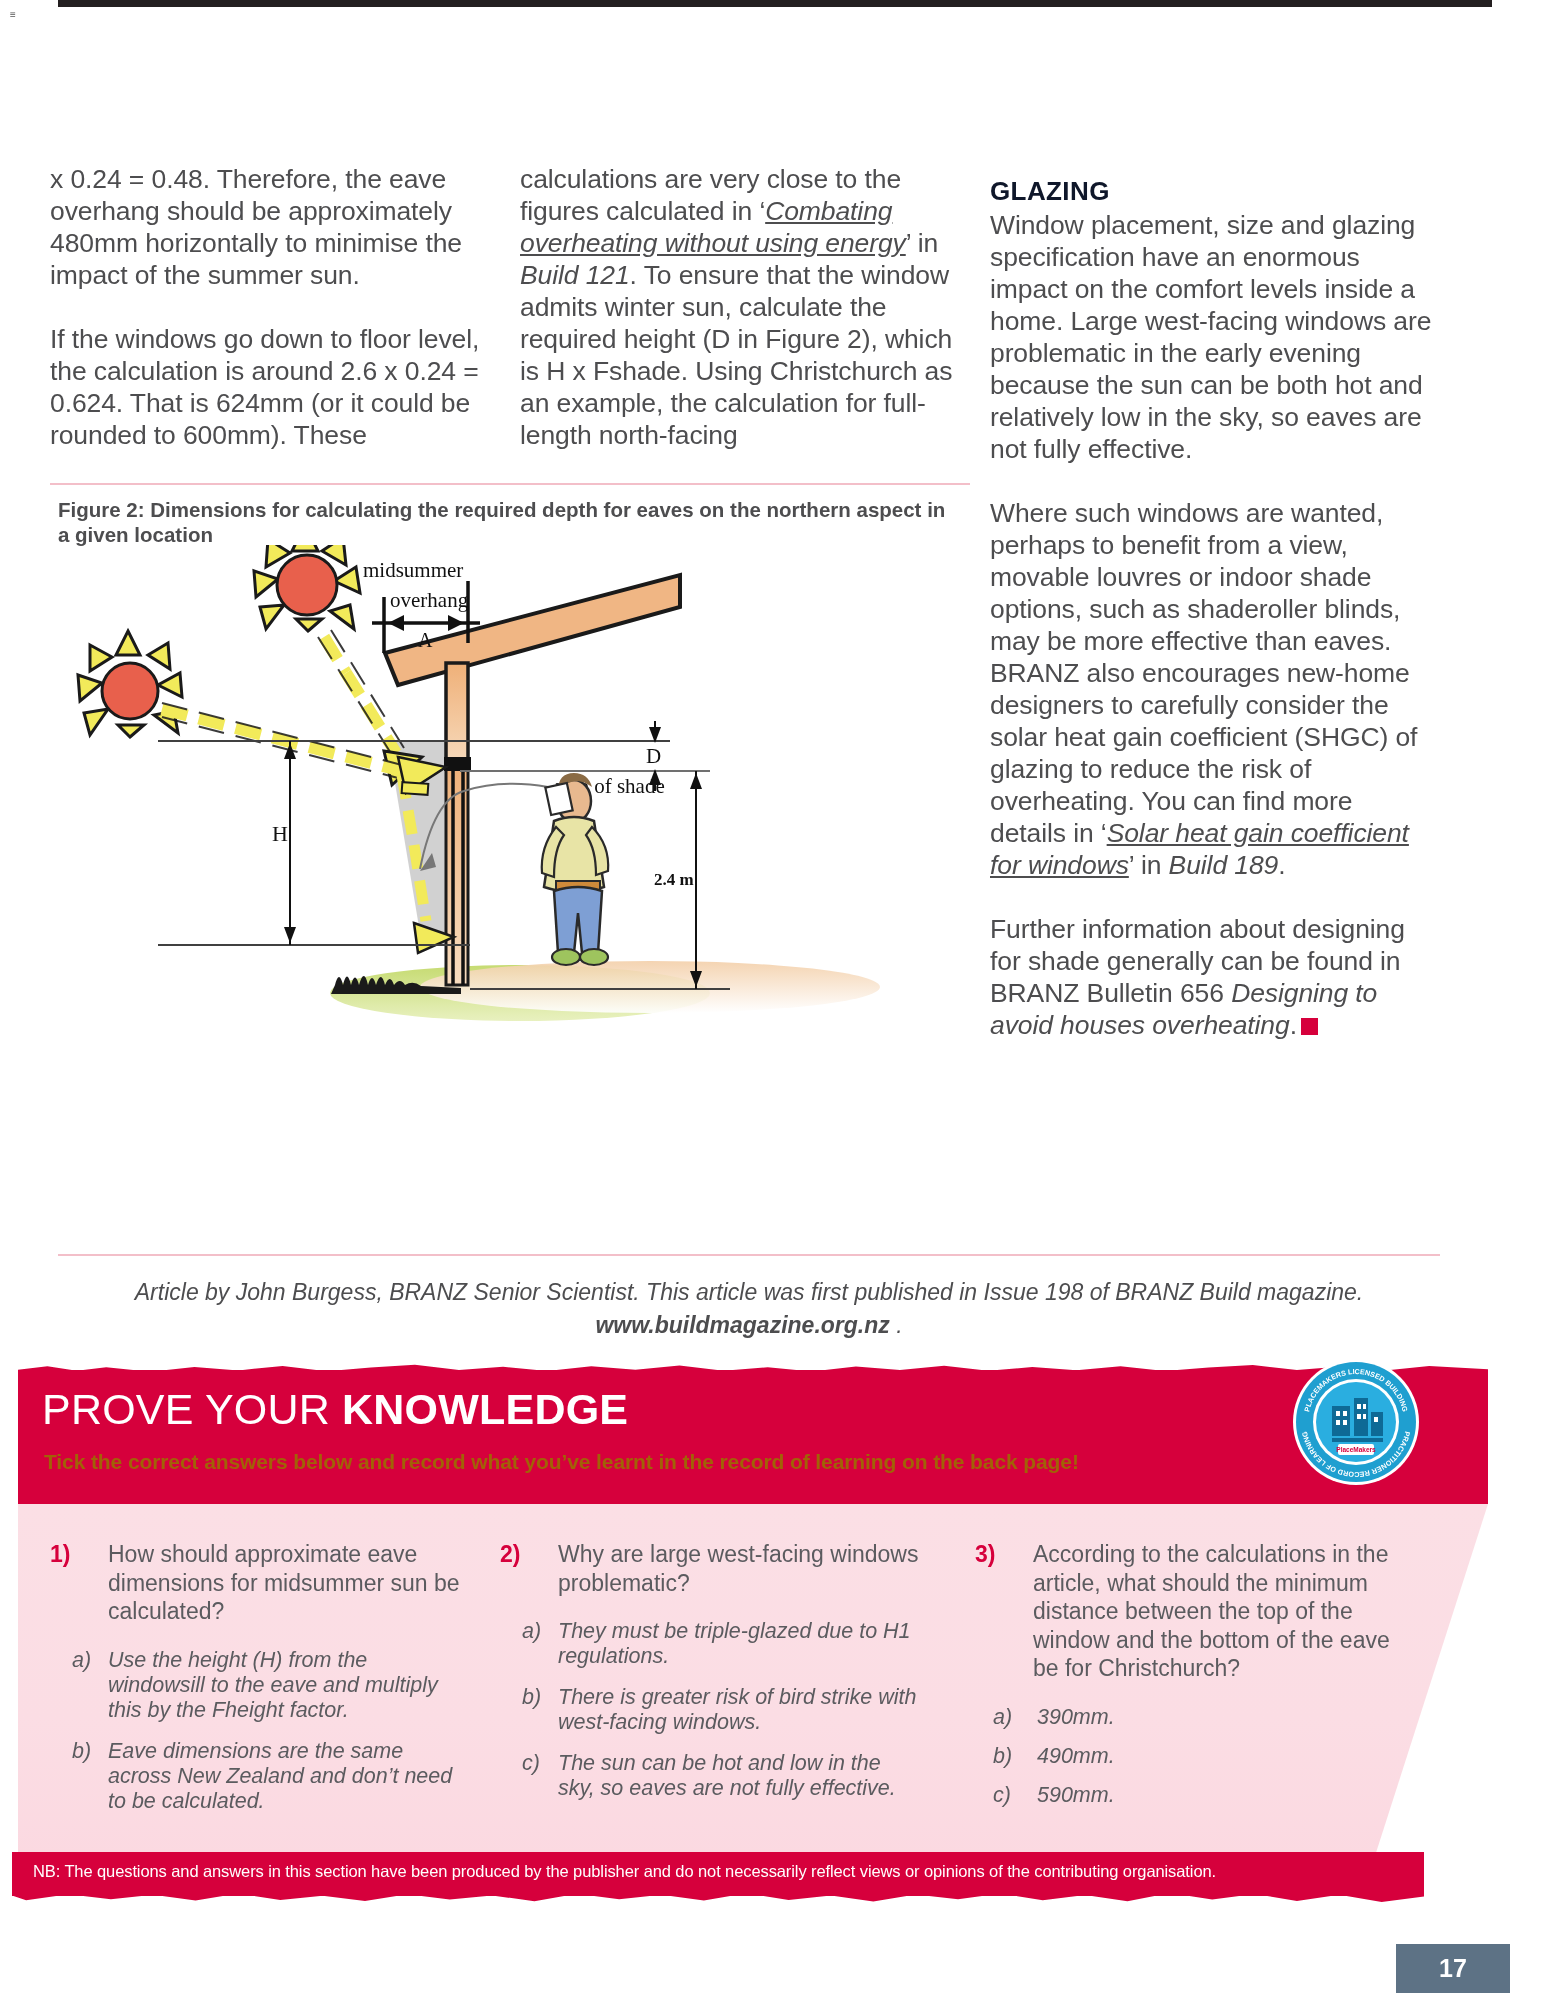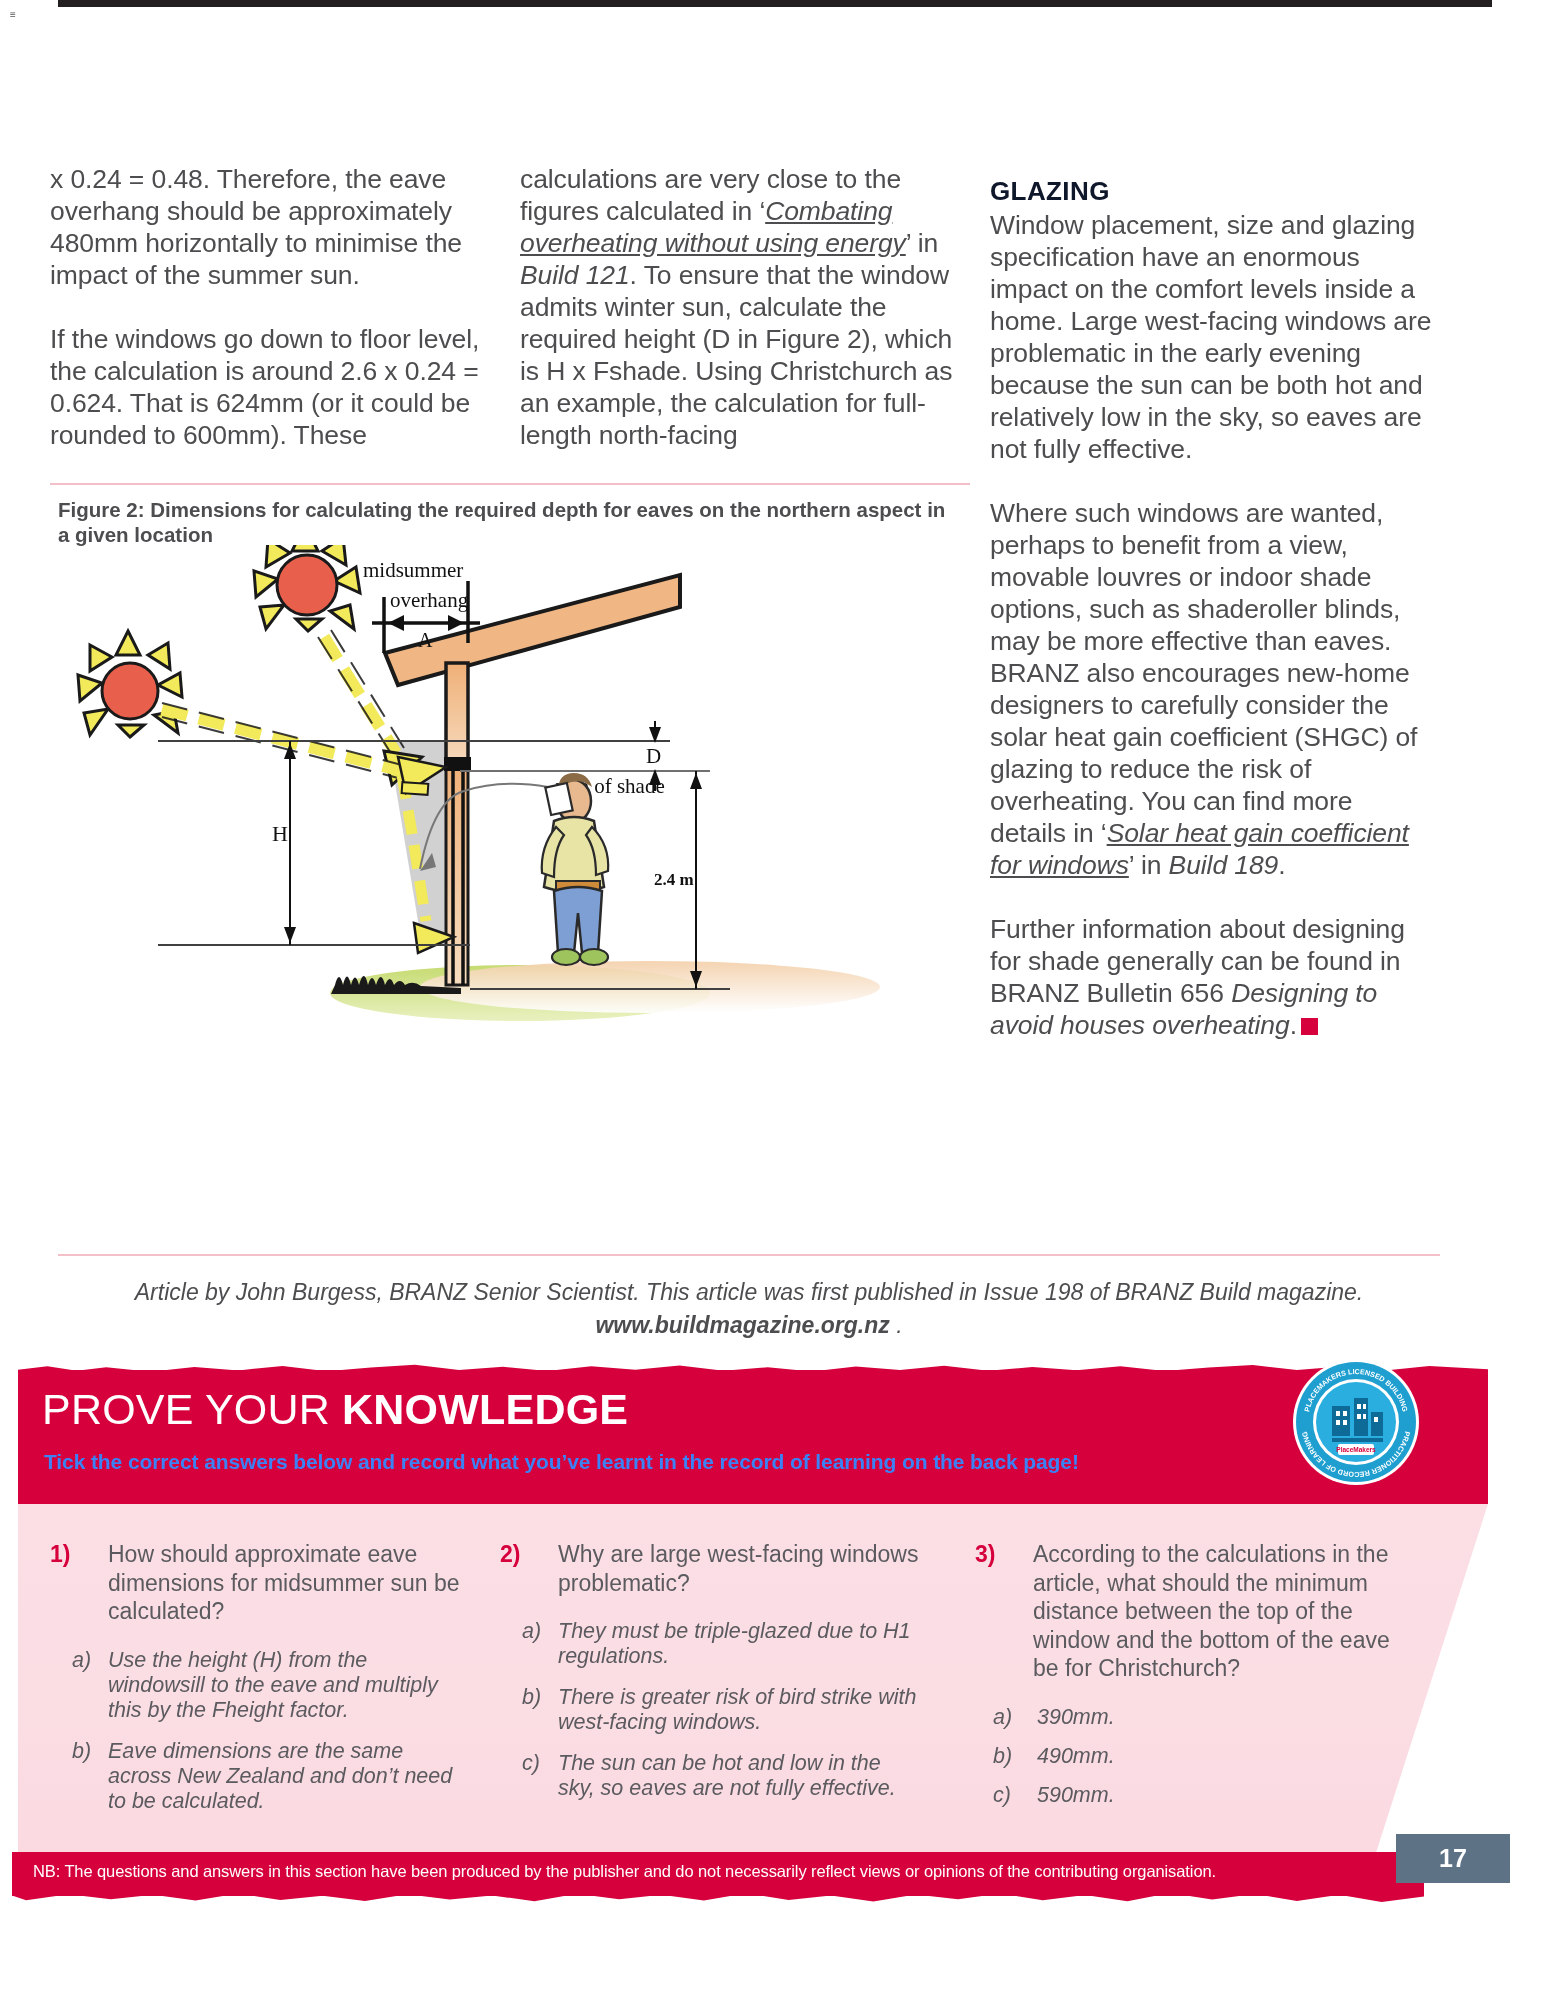--- a/index.html
+++ b/index.html
@@ -136,21 +136,21 @@
     left: 42px; top: 1385px;
     color: #ffffff;
     font-size: 43px;
     line-height: 48px;
     letter-spacing: 0.2px;
   }
   .pyk-title b { font-weight: bold; }
   .pyk-sub {
     position: absolute;
     left: 44px; top: 1450px;
-    color: #3b82f6;
+    color: #a16207;
     font-size: 21px;
     font-weight: bold;
     letter-spacing: -0.1px;
   }
   .pyk-band2 {
     position: absolute;
     left: 18px; top: 1478px;
     width: 1470px; height: 26px;
     background: #d6003c;
   }
@@ -215,21 +215,21 @@
     position: absolute;
     left: 33px; top: 1862px;
     color: #ffffff;
     font-size: 16.5px;
     letter-spacing: -0.1px;
   }
 
   
   .pagenum {
     position: absolute;
-    left: 1396px; top: 1834px;
+    left: 1396px; top: 1944px;
     width: 114px; height: 49px;
     background: #5d7285;
     color: #fff;
     font-size: 25px;
     font-weight: bold;
     display: flex;
     align-items: center;
     justify-content: center;
   }
 </style>

